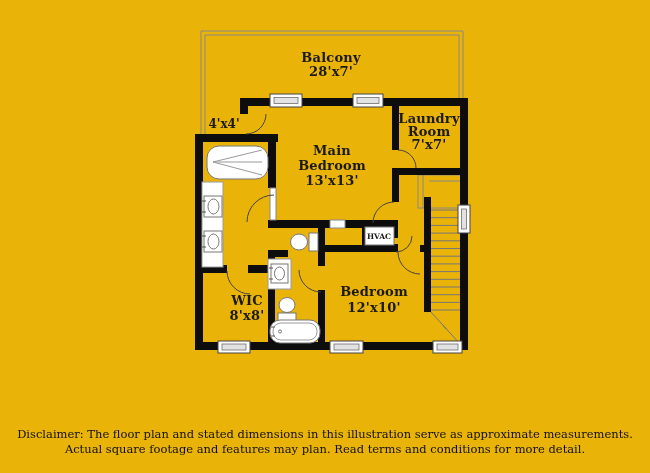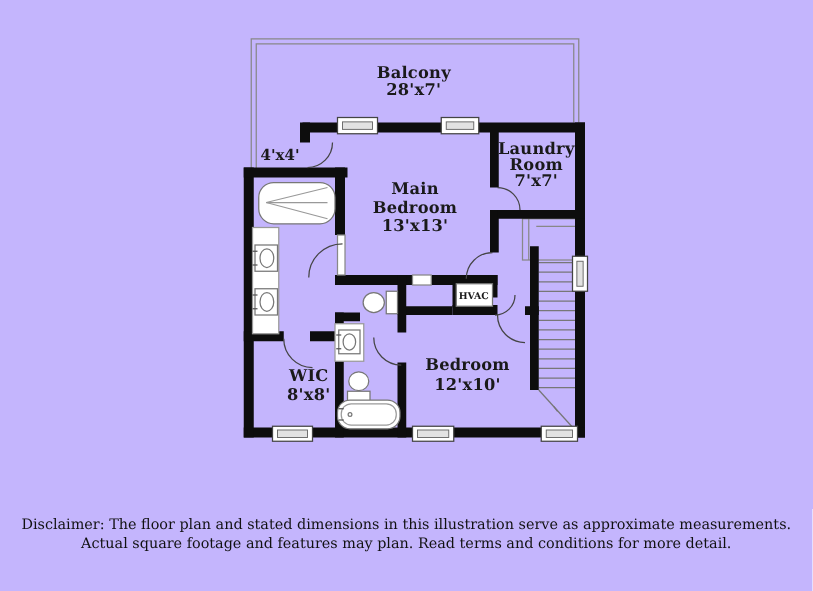--- a/index.html
+++ b/index.html
@@ -1,33 +1,33 @@
 <!DOCTYPE html>
 <html><head>
 <meta charset="utf-8">
 <style>
   html,body{margin:0;padding:0;background:#ffffff;}
-  .page{position:relative;width:650px;height:473px;background:#c4b5fd;overflow:hidden;
+  .page{position:relative;width:650px;height:473px;background:#eab308;overflow:hidden;
         font-family:"DejaVu Serif", serif;}
   .plan-svg{position:absolute;left:0;top:0;}
   .room-label{font-family:"DejaVu Serif", serif;font-weight:bold;fill:#1a1a1a;
               font-size:13px;text-anchor:middle;letter-spacing:0.2px;}
   .small-label{font-family:"DejaVu Serif", serif;font-weight:bold;fill:#1a1a1a;
                font-size:12px;text-anchor:middle;}
   .tiny-label{font-family:"DejaVu Serif", serif;font-weight:bold;fill:#1a1a1a;
               font-size:7.5px;text-anchor:middle;}
   .wall{fill:#0d0d0d;}
   .thin{stroke:#888;stroke-width:1;fill:none;}
   .fixture{stroke:#777;stroke-width:1;fill:#ffffff;}
   .fixture-light{stroke:#9a9a9a;stroke-width:1;fill:#ffffff;}
   .arc{stroke:#444;stroke-width:1;fill:none;}
   .win-outer{fill:#ffffff;stroke:#444;stroke-width:1;}
   .win-inner{fill:#e2e2e2;stroke:#666;stroke-width:0.75;}
   .tread{stroke:#777;stroke-width:1;}
-  .disclaimer{position:absolute;left:0;top:412px;width:650px;text-align:center;
+  .disclaimer{position:absolute;left:0;top:427px;width:650px;text-align:center;
               font-family:"DejaVu Serif", serif;font-size:11.5px;line-height:14.5px;
               color:#111;}
 </style>
 </head>
 <body>
 
 <div class="page">
 
 <svg class="plan-svg" width="650" height="473" viewBox="0 0 650 473">
 

